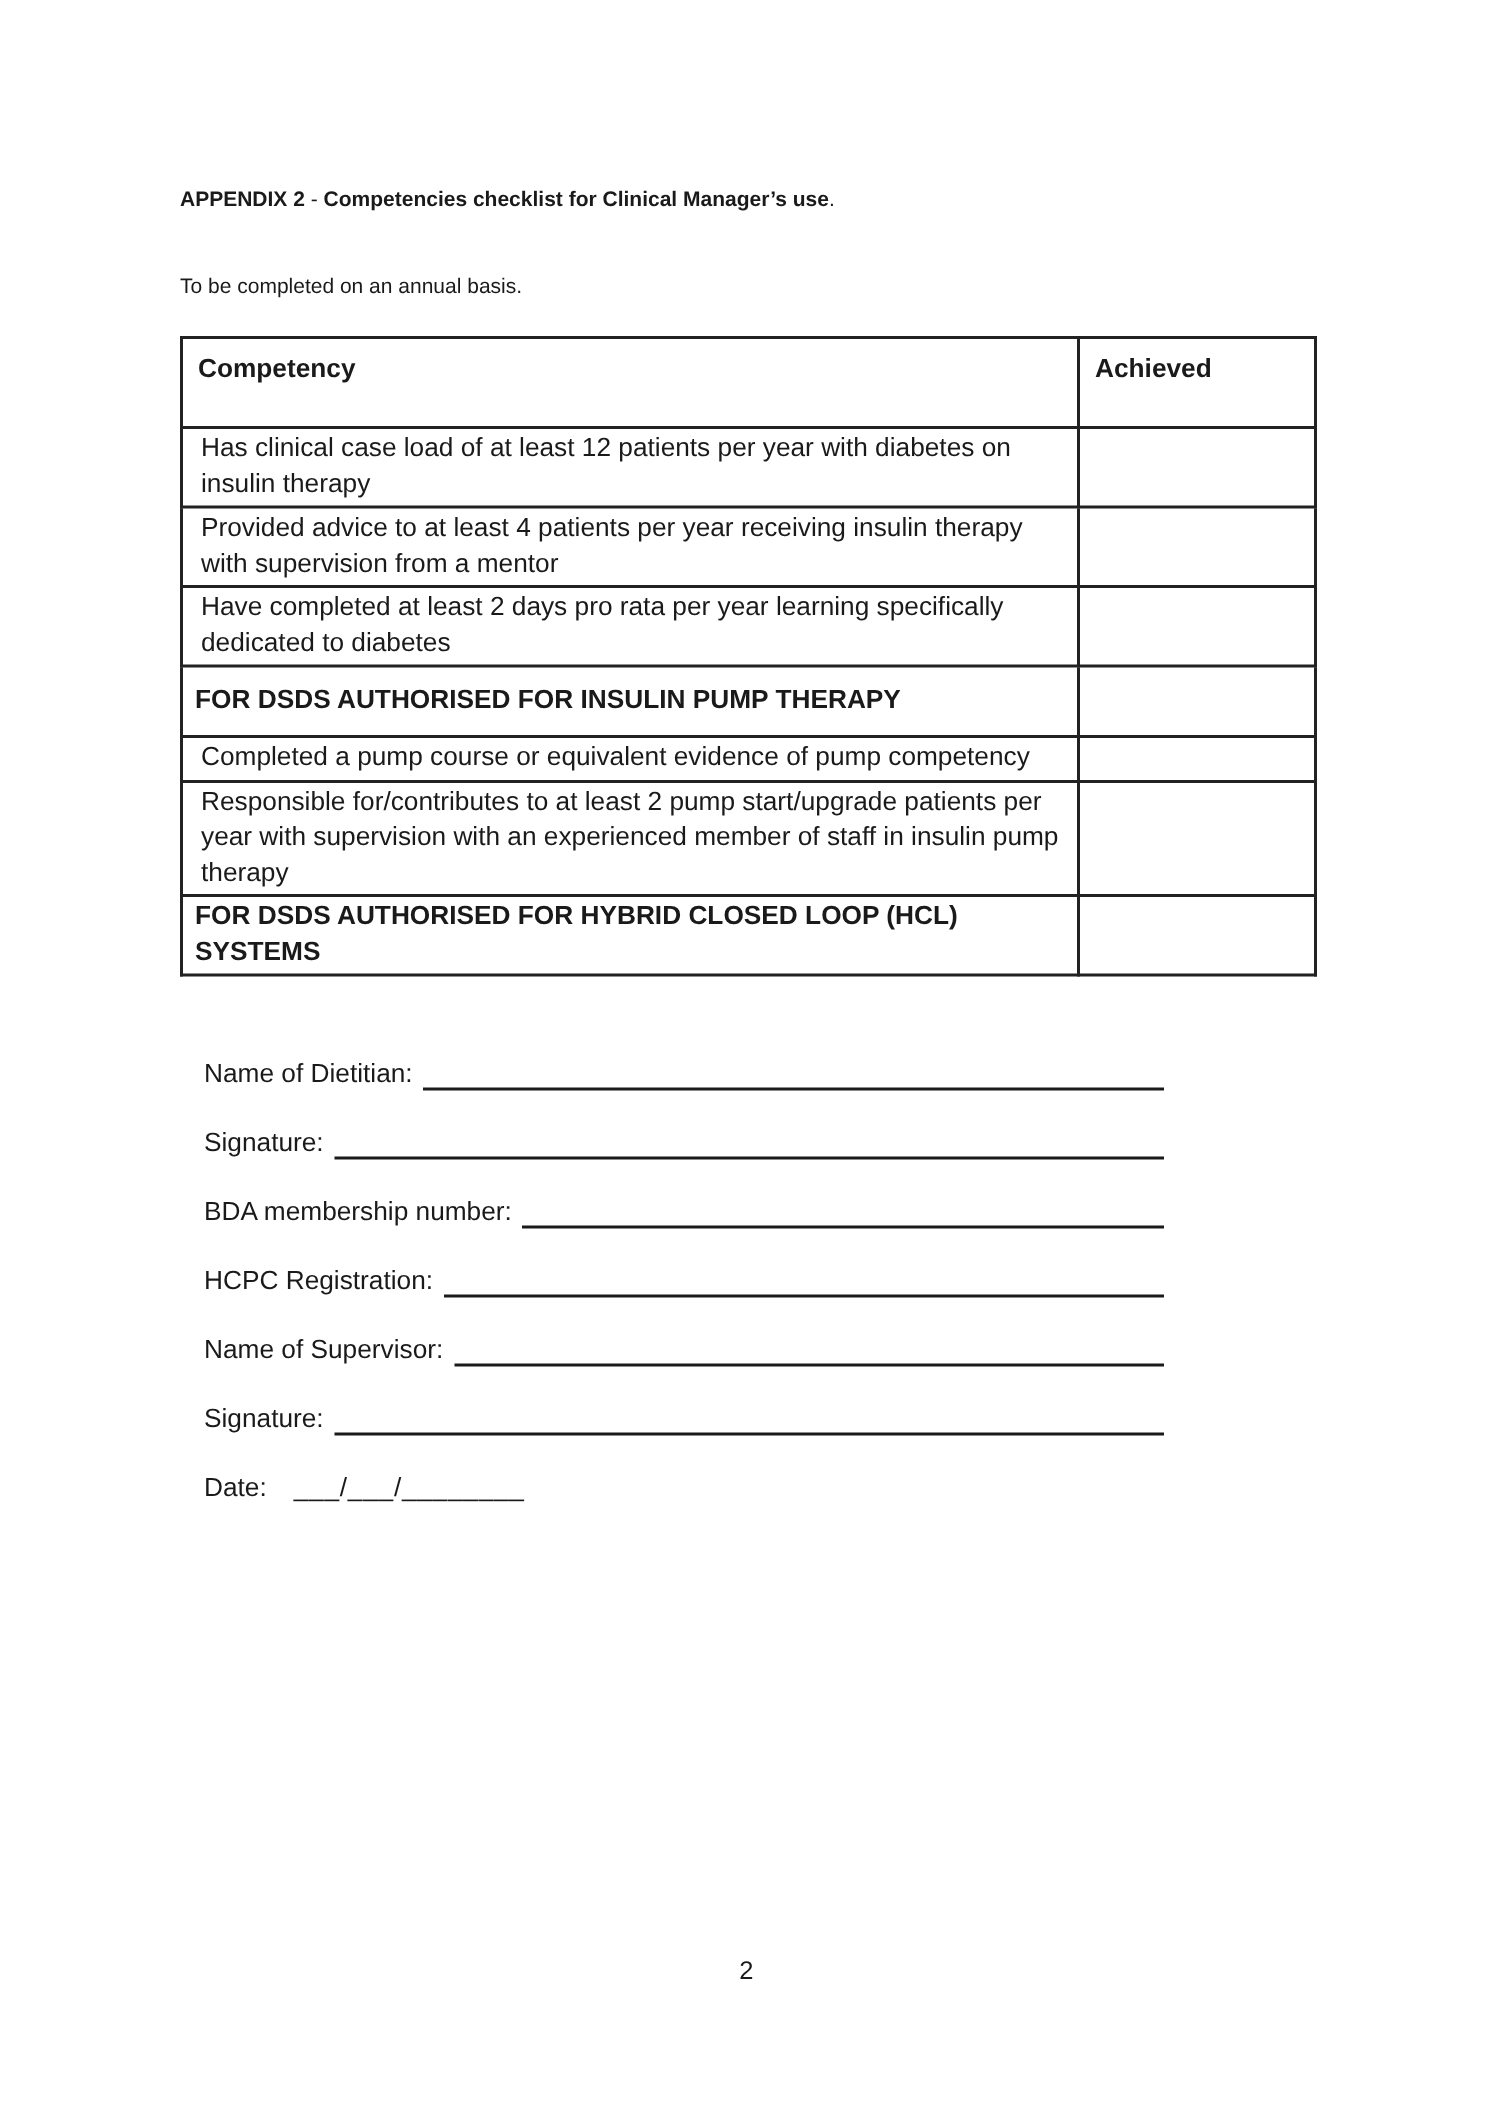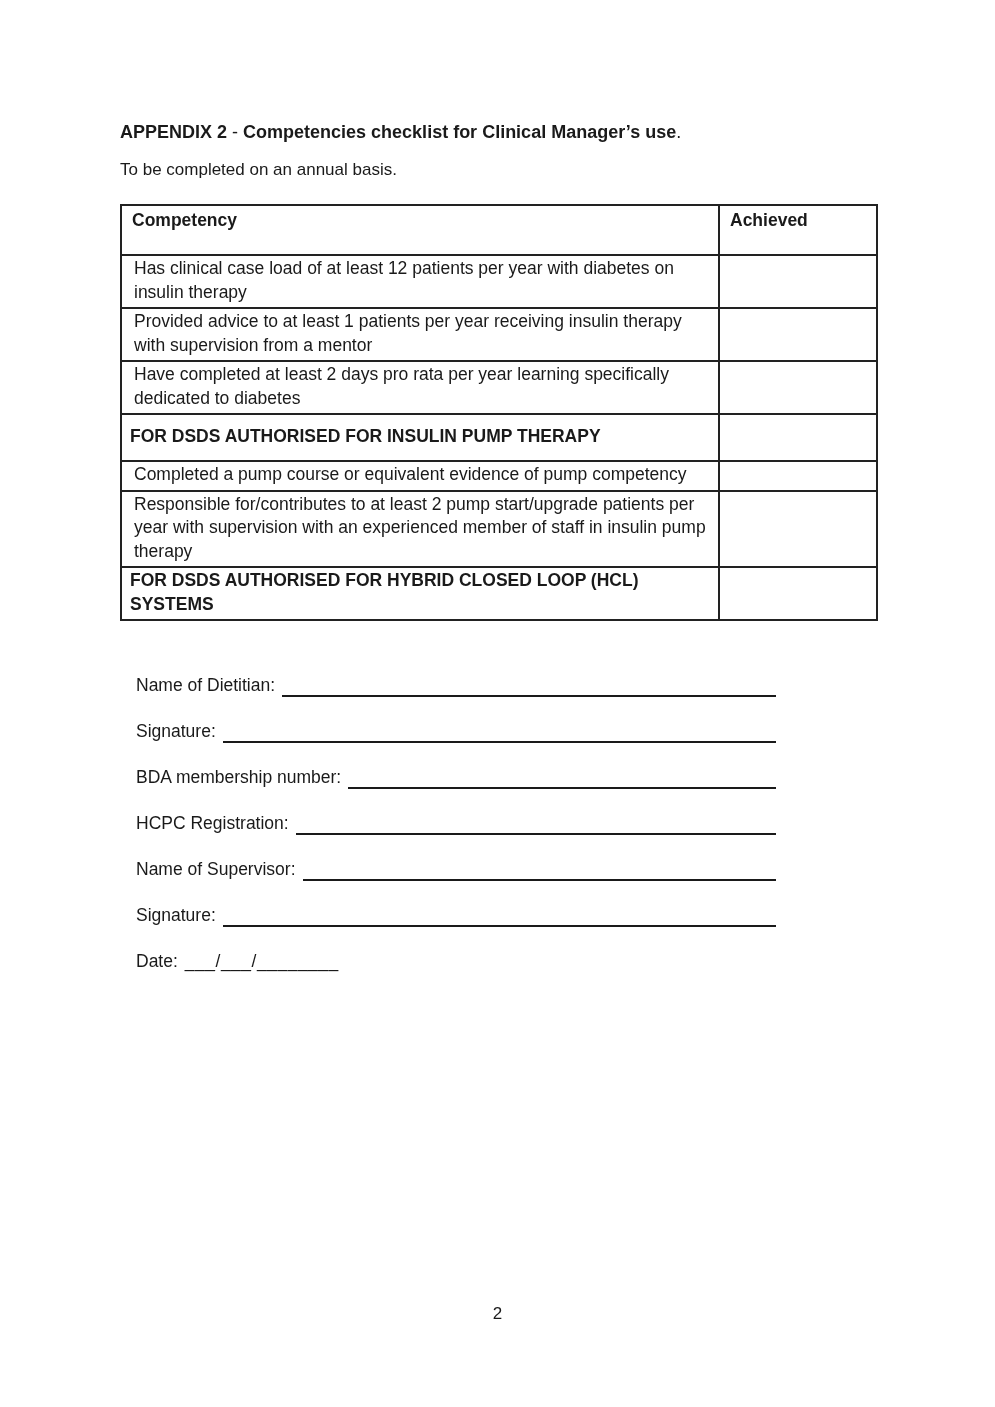--- a/index.html
+++ b/index.html
@@ -19,50 +19,50 @@
     background: #ffffff;
     overflow: hidden;
   }
   .content {
     position: absolute;
     left: 120px;
     top: 120px;
     width: 756px;
   }
   .doc-title {
-    font-size: 18px;
+    font-size: 14px;
     line-height: 24px;
-    margin-bottom: 14px;
+    margin-bottom: 34px;
     white-space: nowrap;
   }
   .doc-title .b { font-weight: bold; }
   .doc-title .r { font-weight: normal; }
   .doc-subtitle {
-    font-size: 17px;
+    font-size: 14px;
     line-height: 24px;
     margin-bottom: 22px;
   }
   table.competency-table {
     border-collapse: collapse;
     table-layout: fixed;
     width: 756px;
     margin-bottom: 52px;
   }
   table.competency-table col.col-competency { width: 598px; }
   table.competency-table col.col-achieved  { width: 158px; }
   table.competency-table th,
   table.competency-table td {
     border: 2px solid #222222;
     font-size: 17.5px;
     line-height: 23.5px;
   }
   table.competency-table th {
     text-align: left;
     font-weight: bold;
-    height: 50px;
+    height: 60px;
     vertical-align: middle;
     padding: 2px 10px 20px 10px;
   }
   table.competency-table td.competency-cell {
     vertical-align: top;
     padding: 1px 10px 3px 12px;
   }
   table.competency-table tr.section-row td.competency-cell {
     font-weight: bold;
     vertical-align: middle;
@@ -82,21 +82,21 @@
     white-space: nowrap;
   }
   .form-label { flex: 0 0 auto; margin-left: 16px; }
   .fill-line {
     flex: 1 1 auto;
     margin-left: 7px;
     border-bottom: 2px solid #1a1a1a;
     height: 21px;
   }
   .date-value {
-    margin-left: 7px;
+    margin-left: 18px;
     letter-spacing: 0.5px;
   }
   .page-number {
     position: absolute;
     top: 1303px;
     left: 0;
     width: 995px;
     text-align: center;
     font-size: 17px;
     line-height: 22px;
@@ -124,21 +124,21 @@
           <th>Competency</th>
           <th>Achieved</th>
         </tr>
       </thead>
       <tbody>
           <tr>
             <td class="competency-cell">Has clinical case load of at least 12 patients per year with diabetes on insulin therapy</td>
             <td class="achieved-cell"></td>
           </tr>
           <tr>
-            <td class="competency-cell">Provided advice to at least 1 patients per year receiving insulin therapy with supervision from a mentor</td>
+            <td class="competency-cell">Provided advice to at least 4 patients per year receiving insulin therapy with supervision from a mentor</td>
             <td class="achieved-cell"></td>
           </tr>
           <tr>
             <td class="competency-cell">Have completed at least 2 days pro rata per year learning specifically dedicated to diabetes</td>
             <td class="achieved-cell"></td>
           </tr>
           <tr class="section-row">
             <td class="competency-cell">FOR DSDS AUTHORISED FOR INSULIN PUMP THERAPY</td>
             <td class="achieved-cell"></td>
           </tr>

